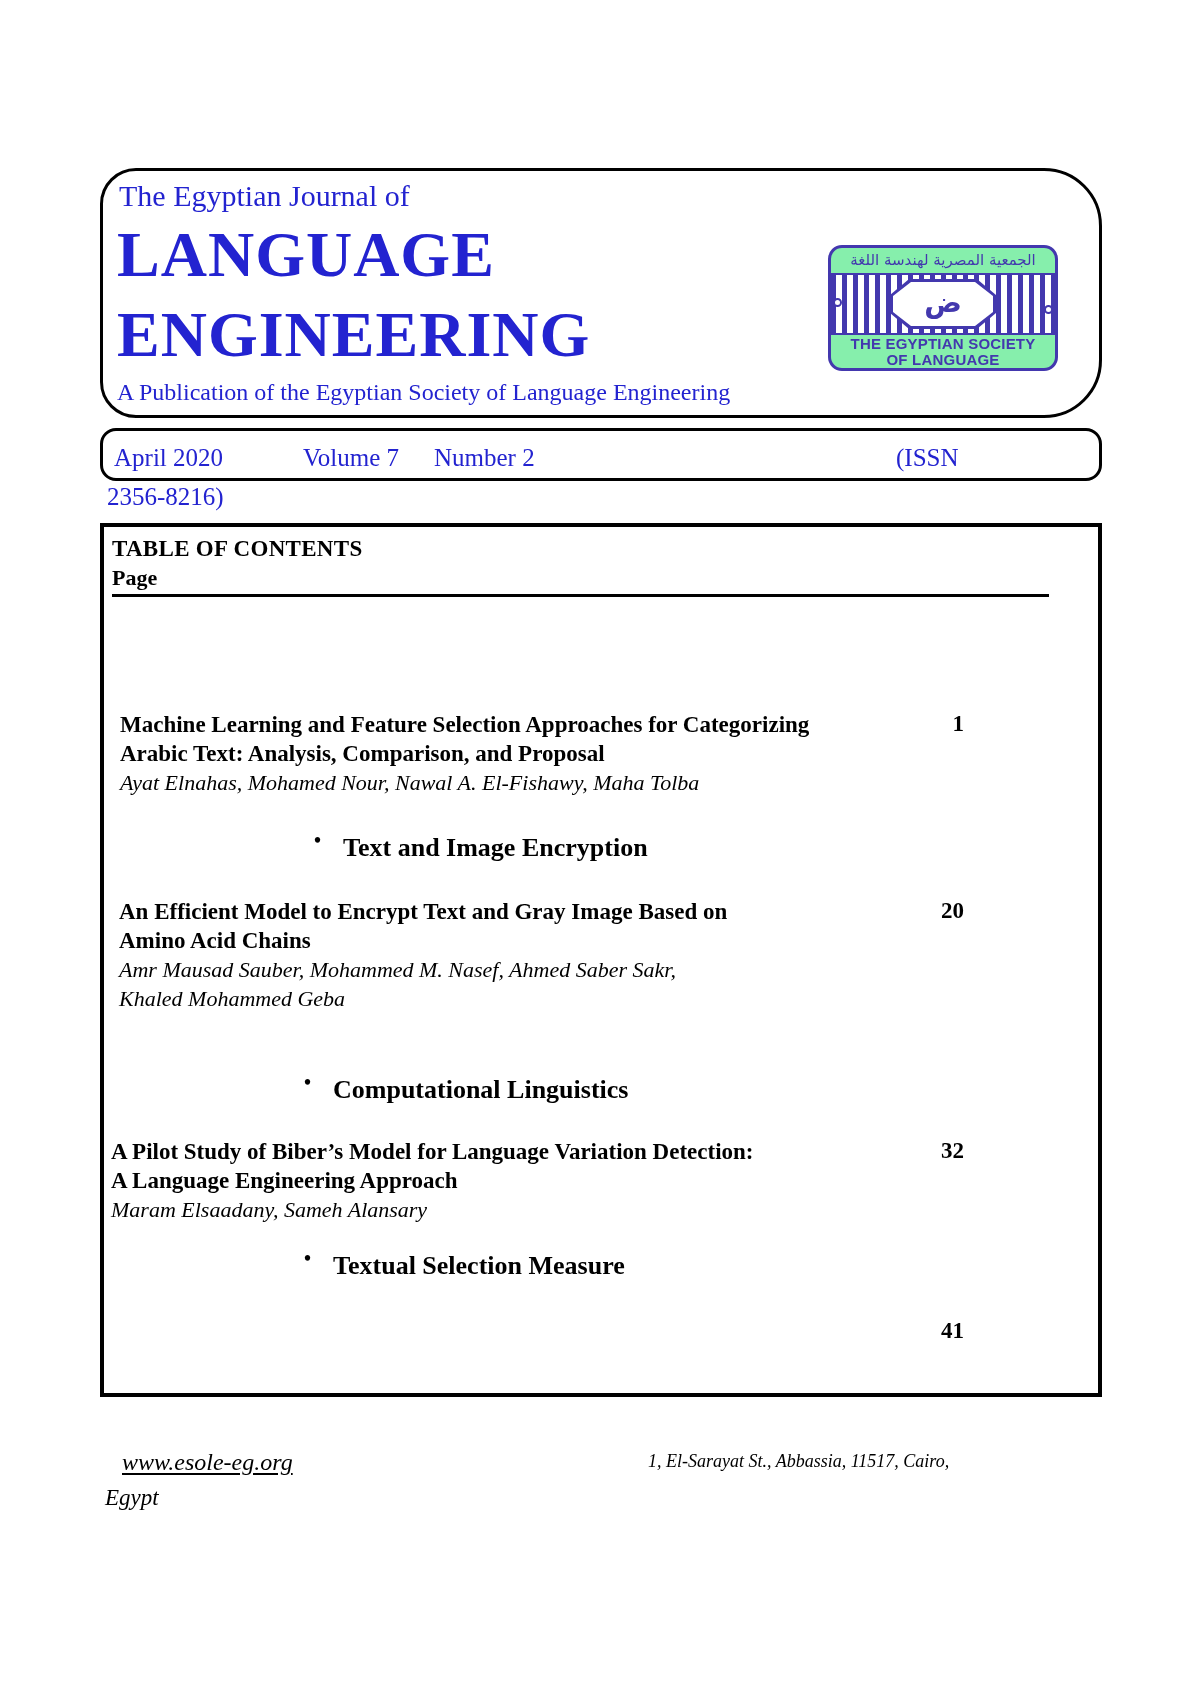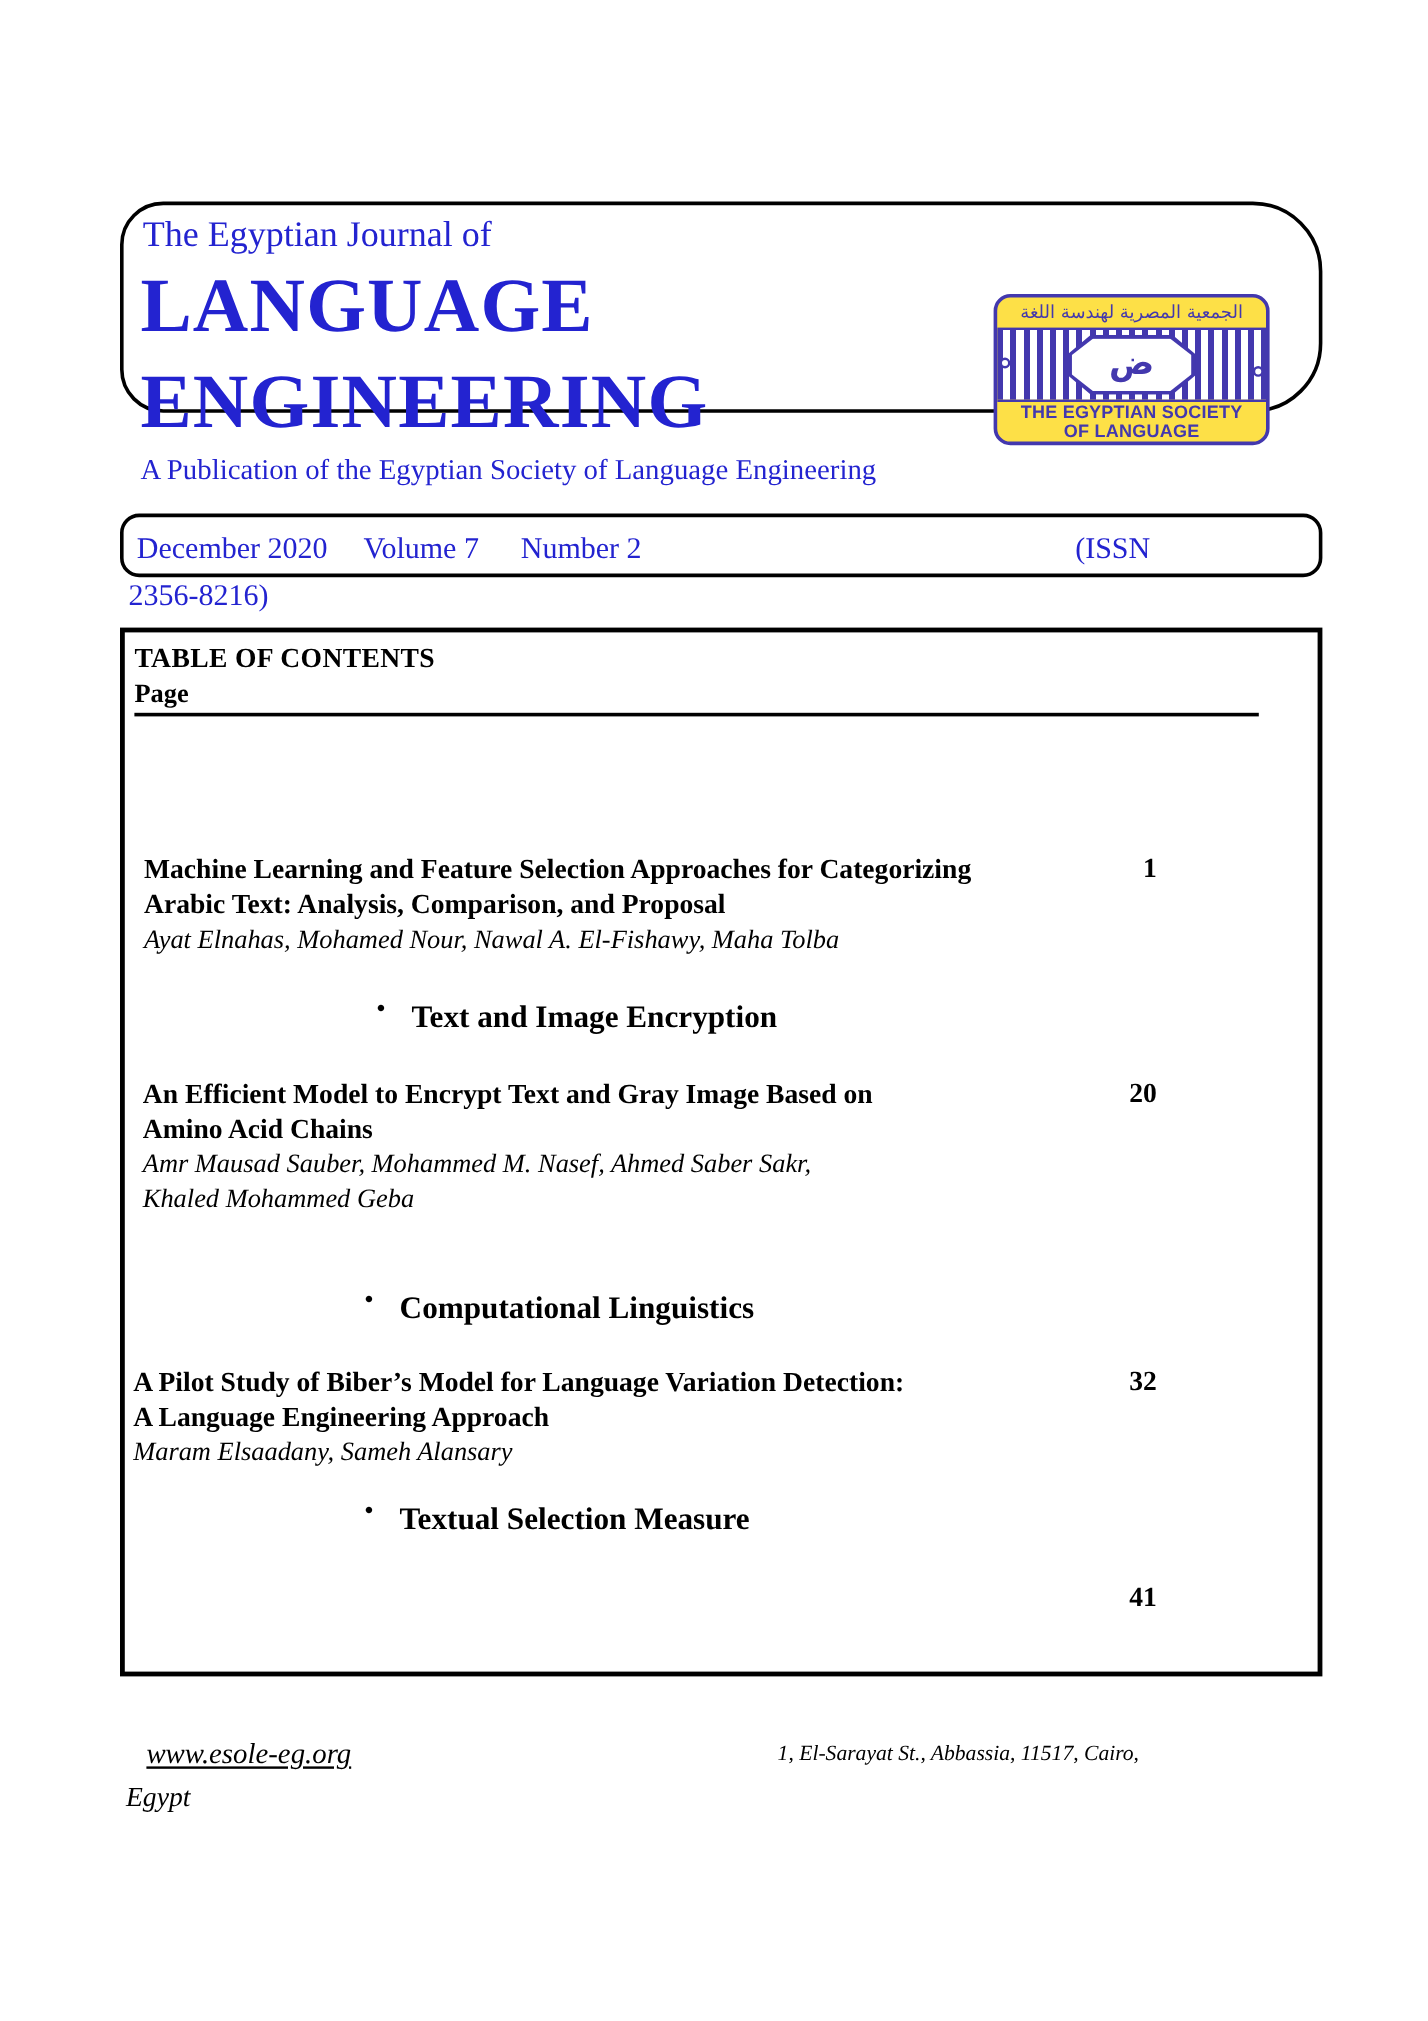--- a/index.html
+++ b/index.html
@@ -14,21 +14,21 @@
     background: #fff;
     font-family: "Liberation Serif", serif;
     color: var(--ink);
     position: relative;
     overflow: hidden;
   }
 
   
   .header-box {
     position: absolute; left: 100px; top: 168px;
-    width: 1002px; height: 176px;
+    width: 1002px; height: 250px;
     border: 3px solid #000;
     border-radius: 36px 58px 58px 36px;
     background: #fff;
   }
   .jprefix {
     position: absolute; left: 16px; top: 8px;
     font-size: 30px; color: var(--blue);
   }
   .jtitle {
     position: absolute; left: 14px;
@@ -41,21 +41,21 @@
     position: absolute; left: 14px; top: 208px;
     font-size: 24px; color: var(--blue); white-space: nowrap;
   }
 
   
   .logo {
     position: absolute; left: 725px; top: 74px;
     width: 230px; height: 126px;
     border: 3px solid var(--logo);
     border-radius: 14px;
-    background: #fde047; overflow: hidden;
+    background: #86efac; overflow: hidden;
   }
   .logo-arabic {
     height: 27px; line-height: 25px; text-align: center;
     color: var(--logo); font-size: 15px;
     font-family: "DejaVu Sans", sans-serif;
     border-bottom: 2px solid var(--logo);
   }
   .logo-band {
     position: relative; height: 60px;
     border-bottom: 2px solid var(--logo);
@@ -179,21 +179,21 @@
         </div>
       </div>
       <div class="logo-soc">
         <div>THE EGYPTIAN SOCIETY</div>
         <div>OF LANGUAGE ENGINEERING</div>
       </div>
     </div>
   </div>
 
   <div class="issue-box">
-    <span class="iss-date">December 2020</span>
+    <span class="iss-date">April 2020</span>
     <span class="iss-vol">Volume 7</span>
     <span class="iss-num">Number 2</span>
     <span class="iss-issn">(ISSN</span>
   </div>
   <div class="issn-wrap">2356-8216)</div>
 
   <div class="toc-box">
     <div class="toc-title">TABLE OF CONTENTS</div>
     <div class="page-label">Page</div>
     <div class="toc-rule"></div>

